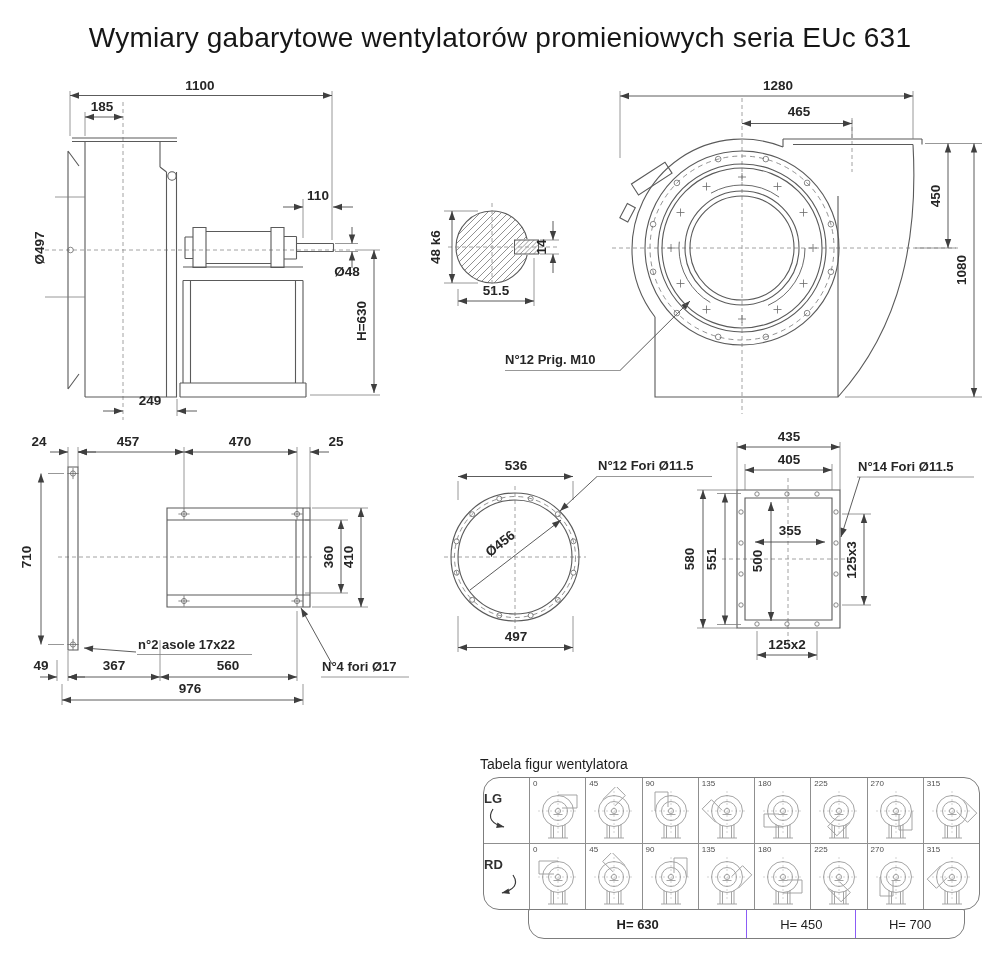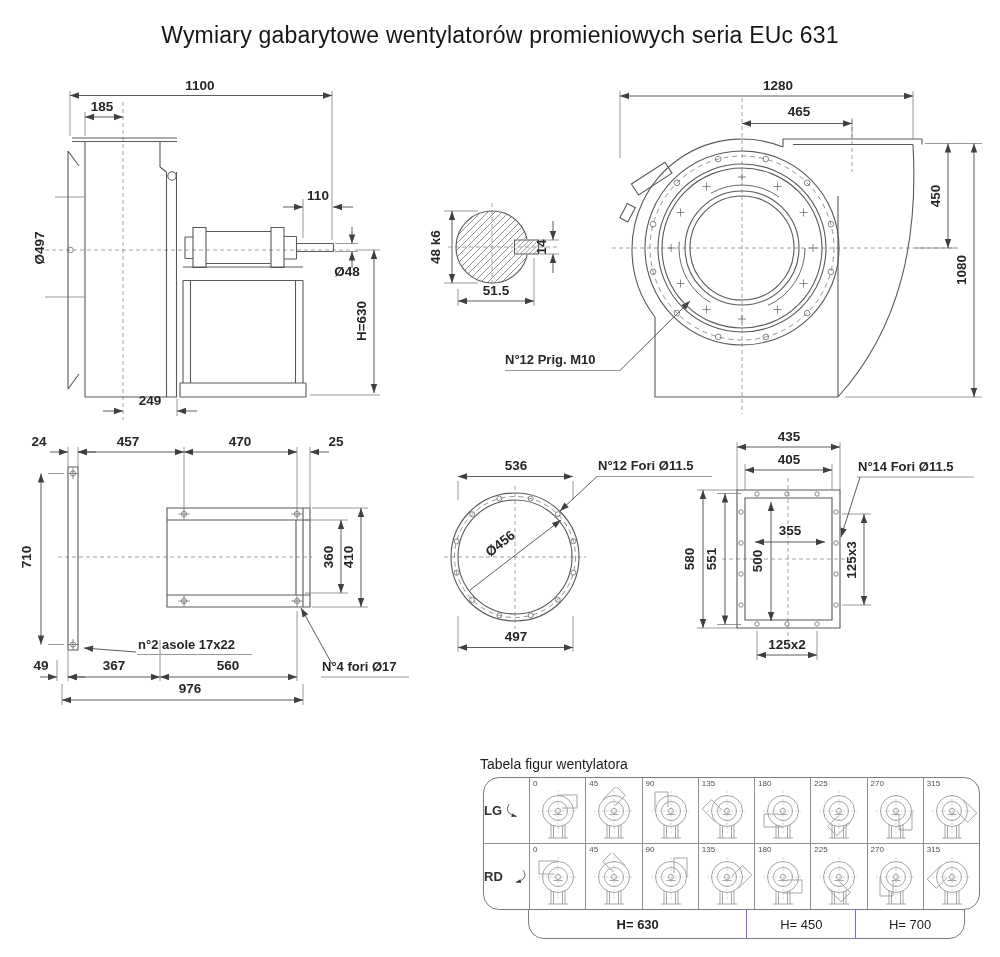--- a/index.html
+++ b/index.html
@@ -2,21 +2,21 @@
 <html><head>
 <meta charset="utf-8">
 <style>
   html,body { margin:0; padding:0; background:#e8e8e8; }
   .page {
     position:relative; width:1000px; height:957px; background:#ffffff;
     font-family:"Liberation Sans", sans-serif; overflow:hidden; margin:0 auto;
   }
   .main-title {
     position:absolute; top:22px; left:0; width:100%; text-align:center;
-    font-size:23px; color:#161616; letter-spacing:0.2px;
+    font-size:28px; color:#161616; letter-spacing:0.2px;
   }
   svg.dwg { position:absolute; left:0; top:0; }
   
   .dr  { stroke:#5a5a5a; stroke-width:1.1; fill:none; }
   .dr2 { stroke:#6a6a6a; stroke-width:0.8; fill:none; }
   .ext { stroke:#7d7d7d; stroke-width:0.8; fill:none; }
   .dl  { stroke:#4a4a4a; stroke-width:0.9; fill:none; }
   .cl  { stroke:#8a8a8a; stroke-width:0.8; fill:none; stroke-dasharray:4 3; }
   .bc  { stroke:#777; stroke-width:0.8; fill:none; stroke-dasharray:5 4; }
   .seg { stroke:#5a5a5a; stroke-width:0.9; fill:none; stroke-dasharray:72 60; }
@@ -31,21 +31,21 @@
     border:1.4px solid #7d7d7d; border-radius:16px; overflow:hidden;
     display:grid; grid-template-columns:45px repeat(8, 1fr); background:#fff;
   }
   .fcell { position:relative; height:65px; border-left:1px solid #8f8f8f; border-top:1px solid #8f8f8f; }
   .fgrid .fcell:nth-child(-n+9) { border-top:none; }
   .fgrid .fcell:nth-child(9n+1) { border-left:none; }
   .ang { position:absolute; top:1px; left:3px; font-size:8px; color:#4f4f4f; }
   .fan { position:absolute; left:2px; top:9px; }
   .fg { stroke:#9b9b9b; stroke-width:0.9; fill:none; }
   .fgc { stroke:#b5b5b5; stroke-width:0.6; fill:none; stroke-dasharray:2 2; }
-  .flabel { display:flex; flex-direction:row; align-items:center; justify-content:center;
+  .flabel { display:flex; flex-direction:column; align-items:flex-start; justify-content:center;
             font-weight:bold; font-size:13px; color:#303030; gap:1px; }
   .arr { stroke:#3a3a3a; stroke-width:1.2; fill:none; }
   .ffooter {
     margin-left:60px; width:437px; height:30px; box-sizing:border-box; margin-top:-1px;
     border:1.4px solid #7d7d7d; border-radius:2px 2px 16px 16px; display:flex; background:#fff;
   }
   .fhcell { display:flex; align-items:center; justify-content:center;
             font-size:13px; color:#1f1f1f; border-left:1px solid #8b5cf6; box-sizing:border-box; }
   .fhcell:first-child { border-left:none;font-weight:bold; }
 </style>

